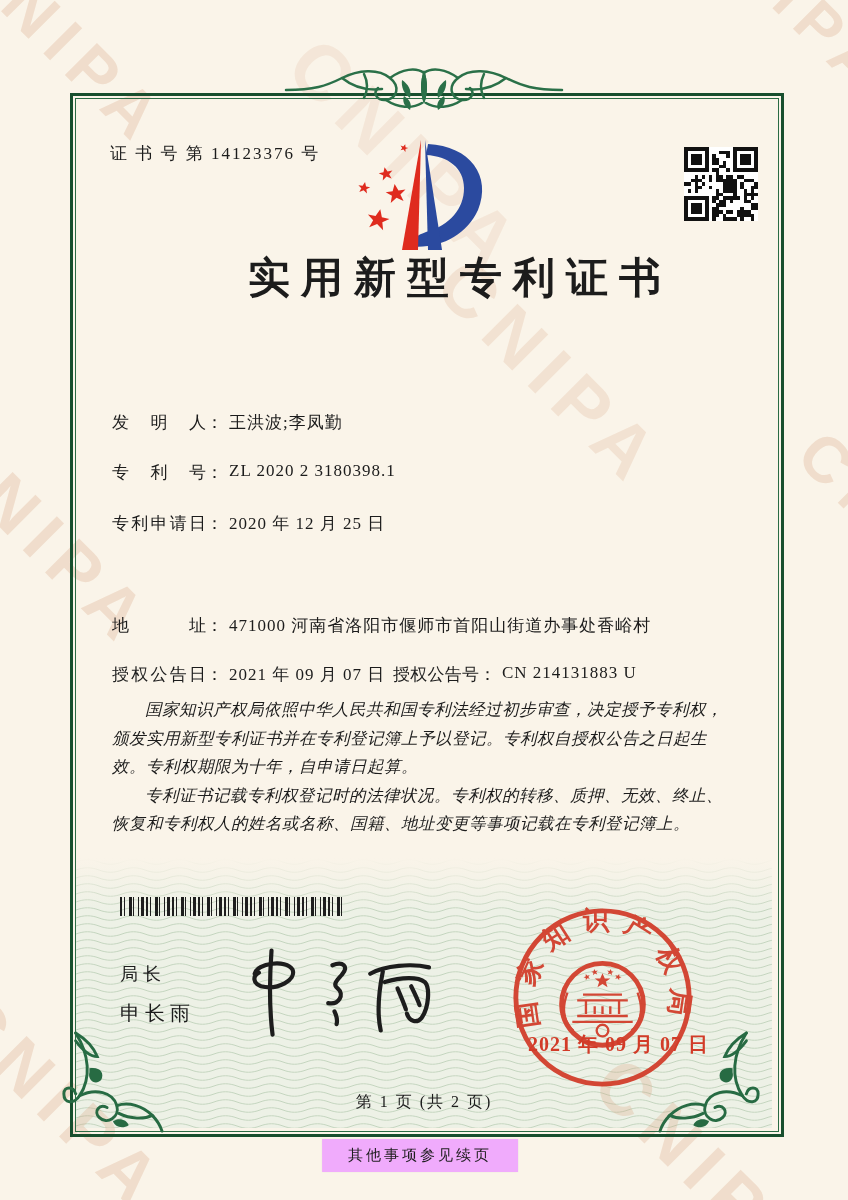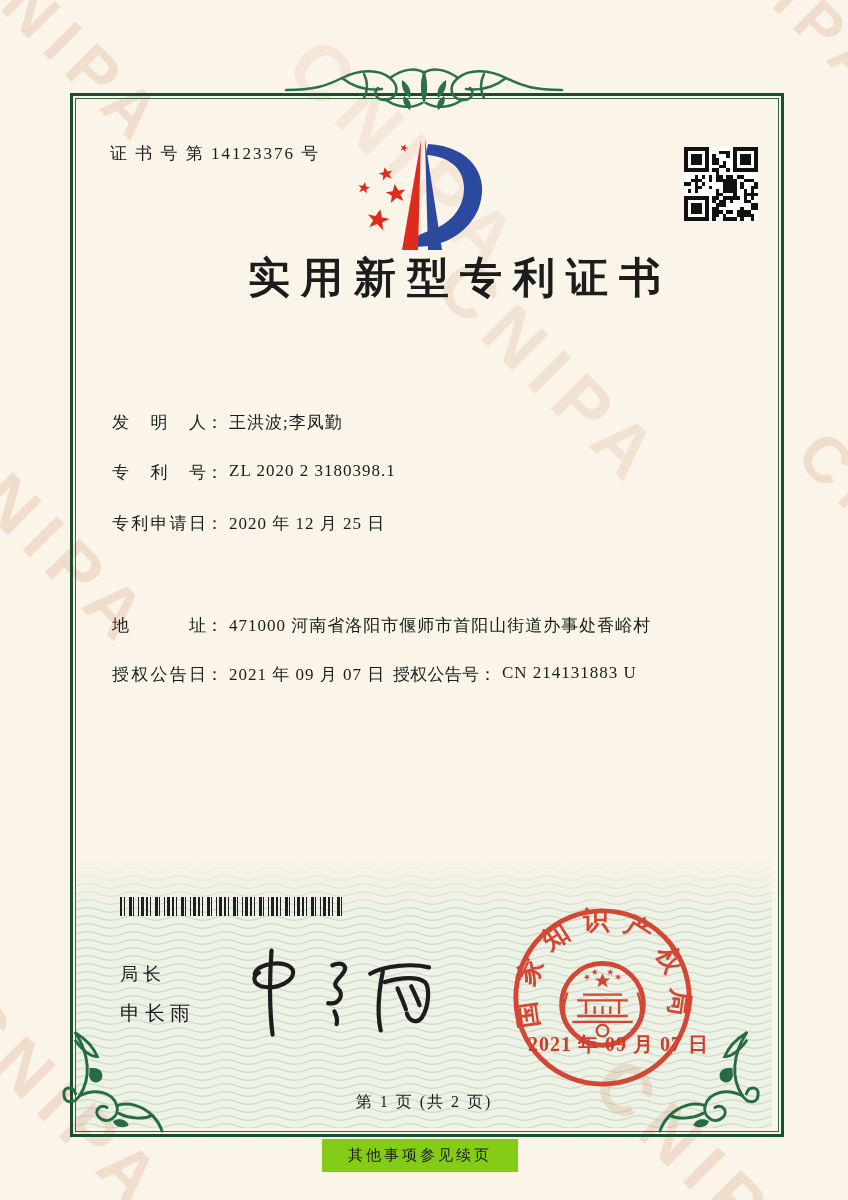--- a/index.html
+++ b/index.html
@@ -44,21 +44,21 @@
       #1e1e1e 18px 19px,transparent 19px 21px,
       #1e1e1e 21px 24px,transparent 24px 26px);}
   .sig-title{position:absolute;left:120px;top:962px;font-size:18px;letter-spacing:5px;z-index:4;font-family:Liberation Serif, serif;}
   .sig-name{position:absolute;left:120px;top:1000px;font-size:20px;letter-spacing:5px;z-index:4;}
   .sig-hand{position:absolute;left:240px;top:938px;width:210px;height:105px;z-index:4;}
   .seal{position:absolute;left:510px;top:905px;width:185px;height:185px;z-index:5;}
   .seal-date{position:absolute;left:528px;top:1031px;font-size:20px;font-weight:bold;color:#d23b28;
              letter-spacing:1px;z-index:6;white-space:nowrap;}
   .pageno{position:absolute;left:70px;top:1092px;width:708px;text-align:center;font-size:16px;
           letter-spacing:2px;z-index:4;}
-  .note{position:absolute;left:50%;top:1139px;transform:translateX(-52%);background:#84cc16;
+  .note{position:absolute;left:50%;top:1139px;transform:translateX(-52%);background:#f0abfc;
         padding:7px 26px;font-size:15px;letter-spacing:3px;z-index:4;box-shadow:0 0 2px rgba(0,0,0,0.05);}
 </style>
 </head>
 <body>
 
 <div class="page">
 
   <span class="wm" style="left:-66px;top:4px;font-size:66px;">CNIPA</span>
   <span class="wm" style="left:668px;top:-38px;font-size:62px;">CNIPA</span>
   <span class="wm" style="left:258px;top:112px;font-size:78px;opacity:.16;">CNIPA</span>
@@ -312,20 +312,24 @@
   <div class="frow" style="top:614px;">
     <span class="flabel">地址</span><span class="fcolon">：</span><span class="fvalue">471000 河南省洛阳市偃师市首阳山街道办事处香峪村</span>
   </div>
   <div class="frow" style="top:663px;position:absolute;">
     <span class="flabel">授权公告日</span><span class="fcolon">：</span><span class="fvalue">2021 年 09 月 07 日</span>
     <span class="grant-no">
       <span class="flabel">授权公告号</span><span class="fcolon">：</span><span class="fvalue">CN 214131883 U</span>
     </span>
   </div>
 
+  <div class="body-text">
+    <p>国家知识产权局依照中华人民共和国专利法经过初步审查，决定授予专利权，颁发实用新型专利证书并在专利登记簿上予以登记。专利权自授权公告之日起生效。专利权期限为十年，自申请日起算。</p>
+    <p>专利证书记载专利权登记时的法律状况。专利权的转移、质押、无效、终止、恢复和专利权人的姓名或名称、国籍、地址变更等事项记载在专利登记簿上。</p>
+  </div>
 
   <div class="barcode"></div>
 
   <div class="sig-title">局长</div>
   <div class="sig-name">申长雨</div>
 
   <svg class="sig-hand" viewBox="0 0 200 100">
     <g stroke="#1d1d1d" stroke-width="4" fill="none" stroke-linecap="round">
       <path d="M30,12 C28,40 28,68 31,92"></path>
       <path d="M14,34 C16,24 44,20 50,30 C54,40 36,50 20,46 C12,43 12,36 18,33"></path>

